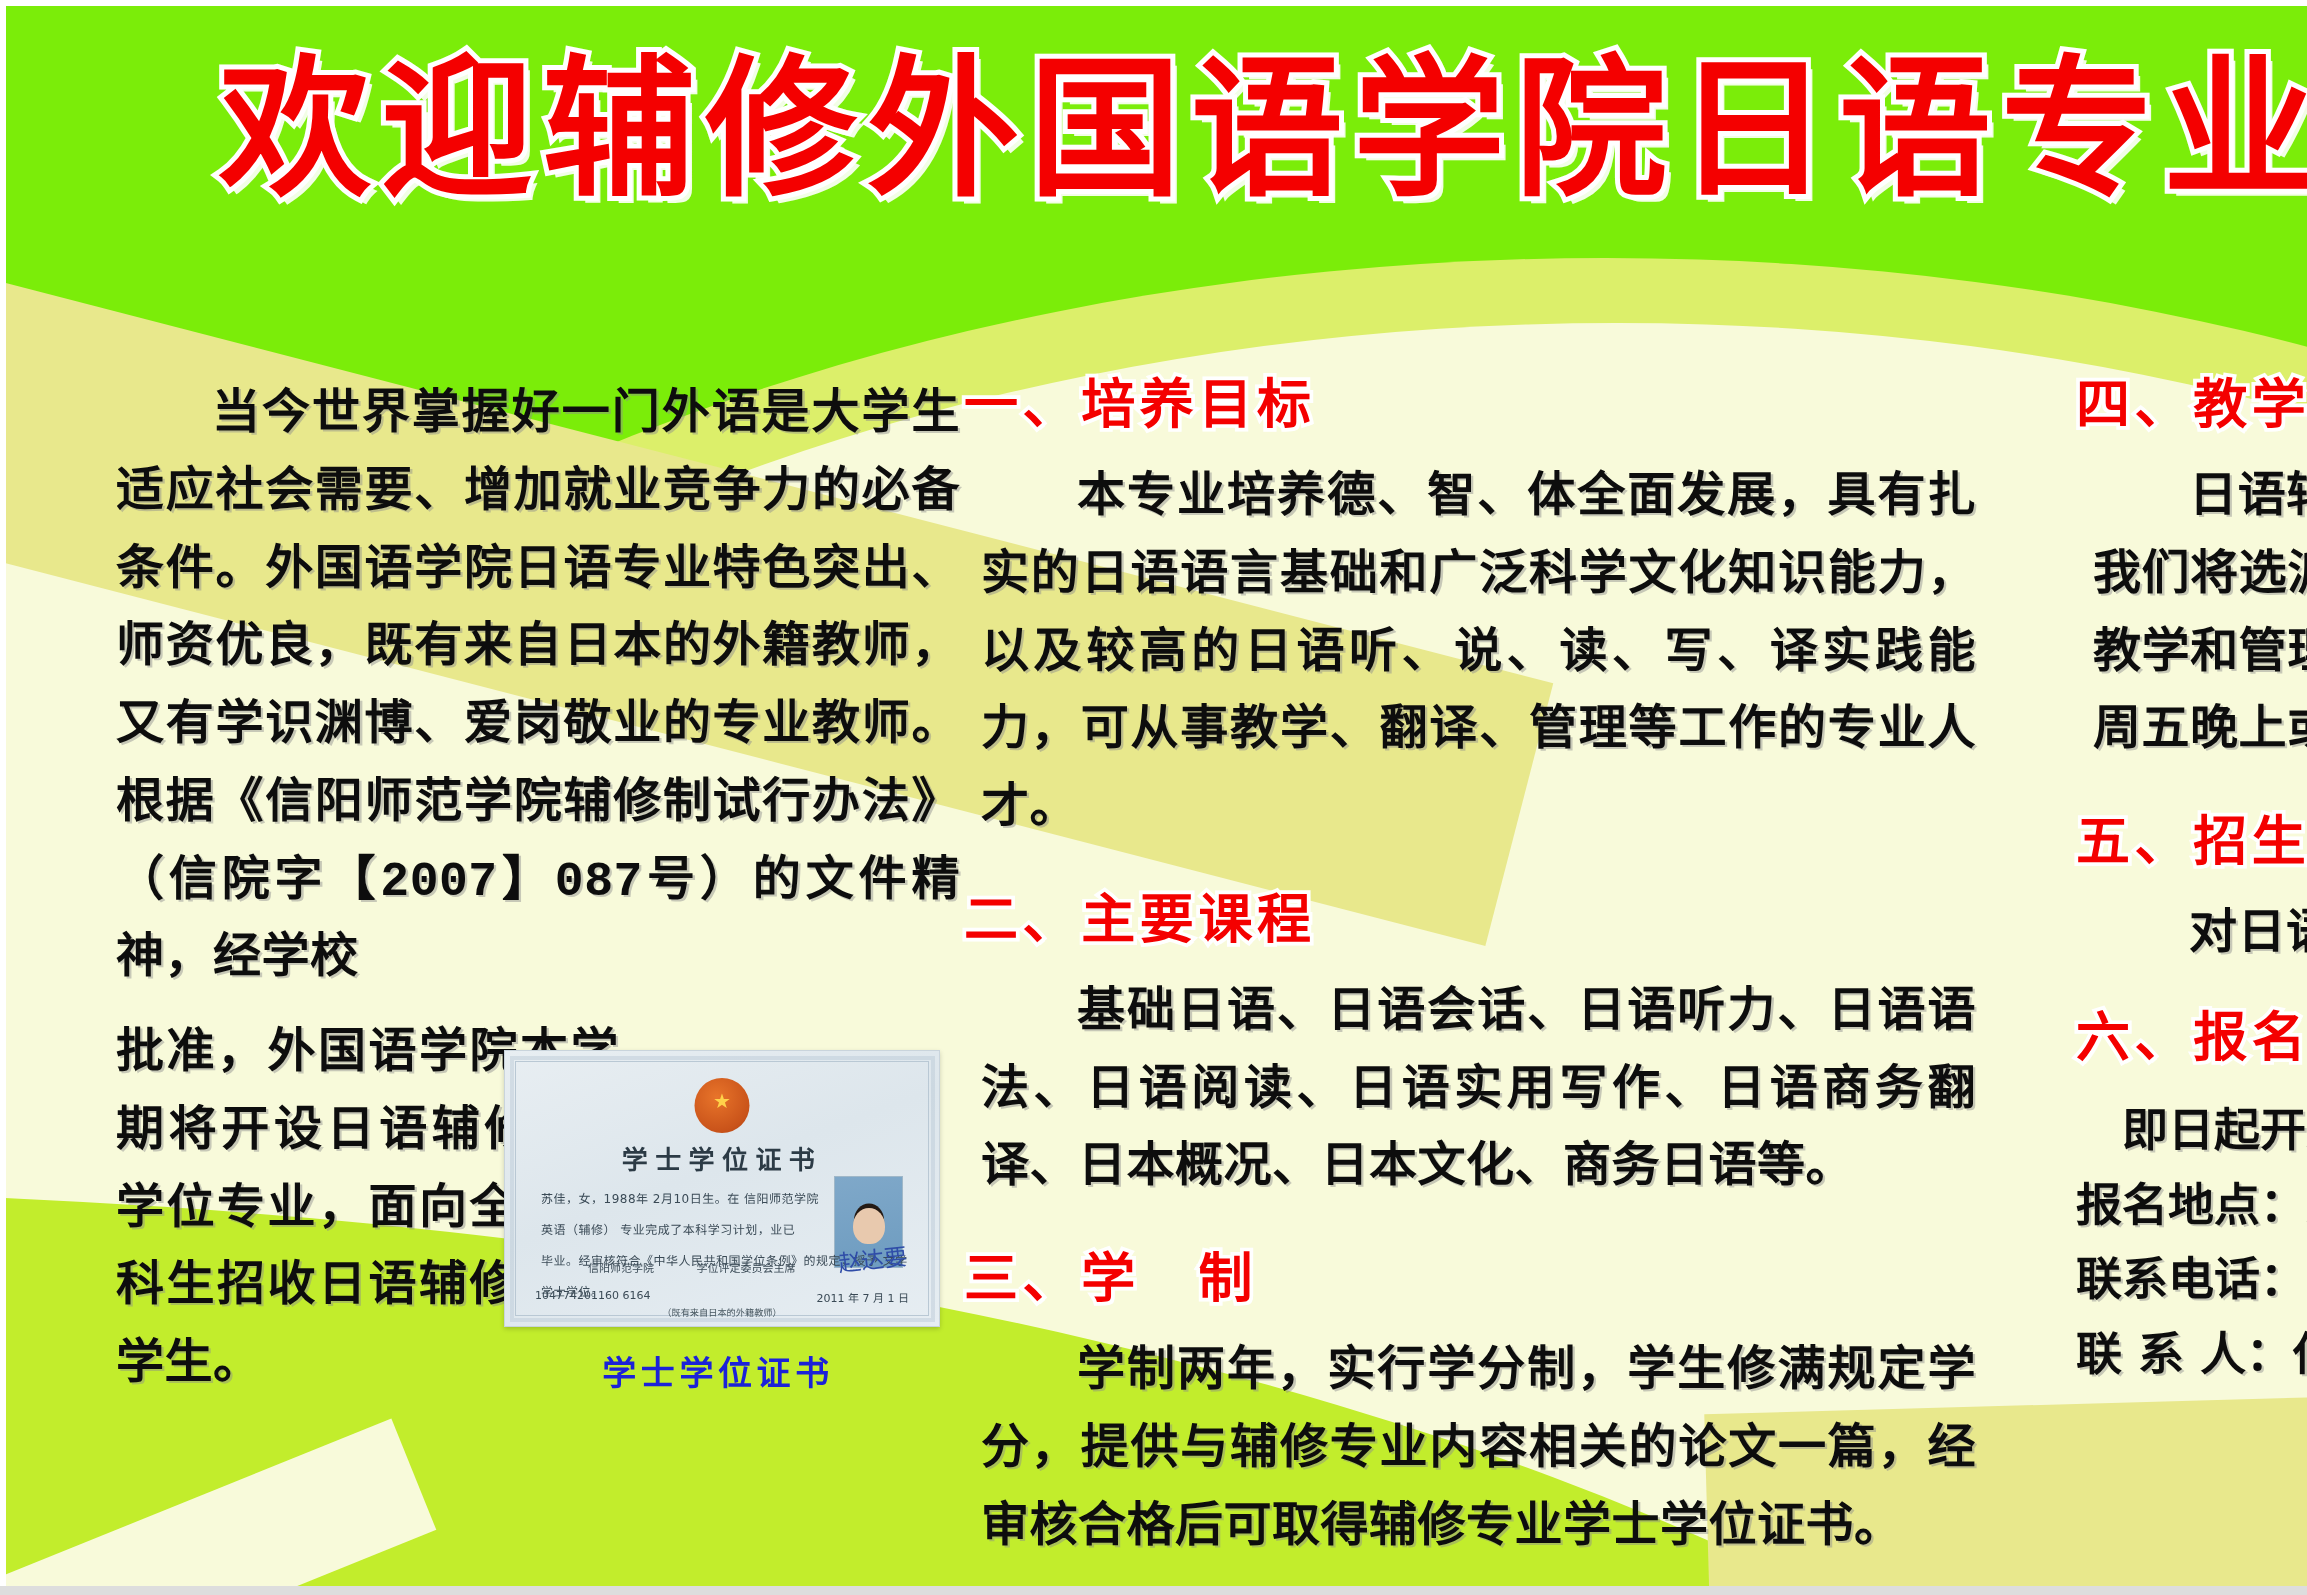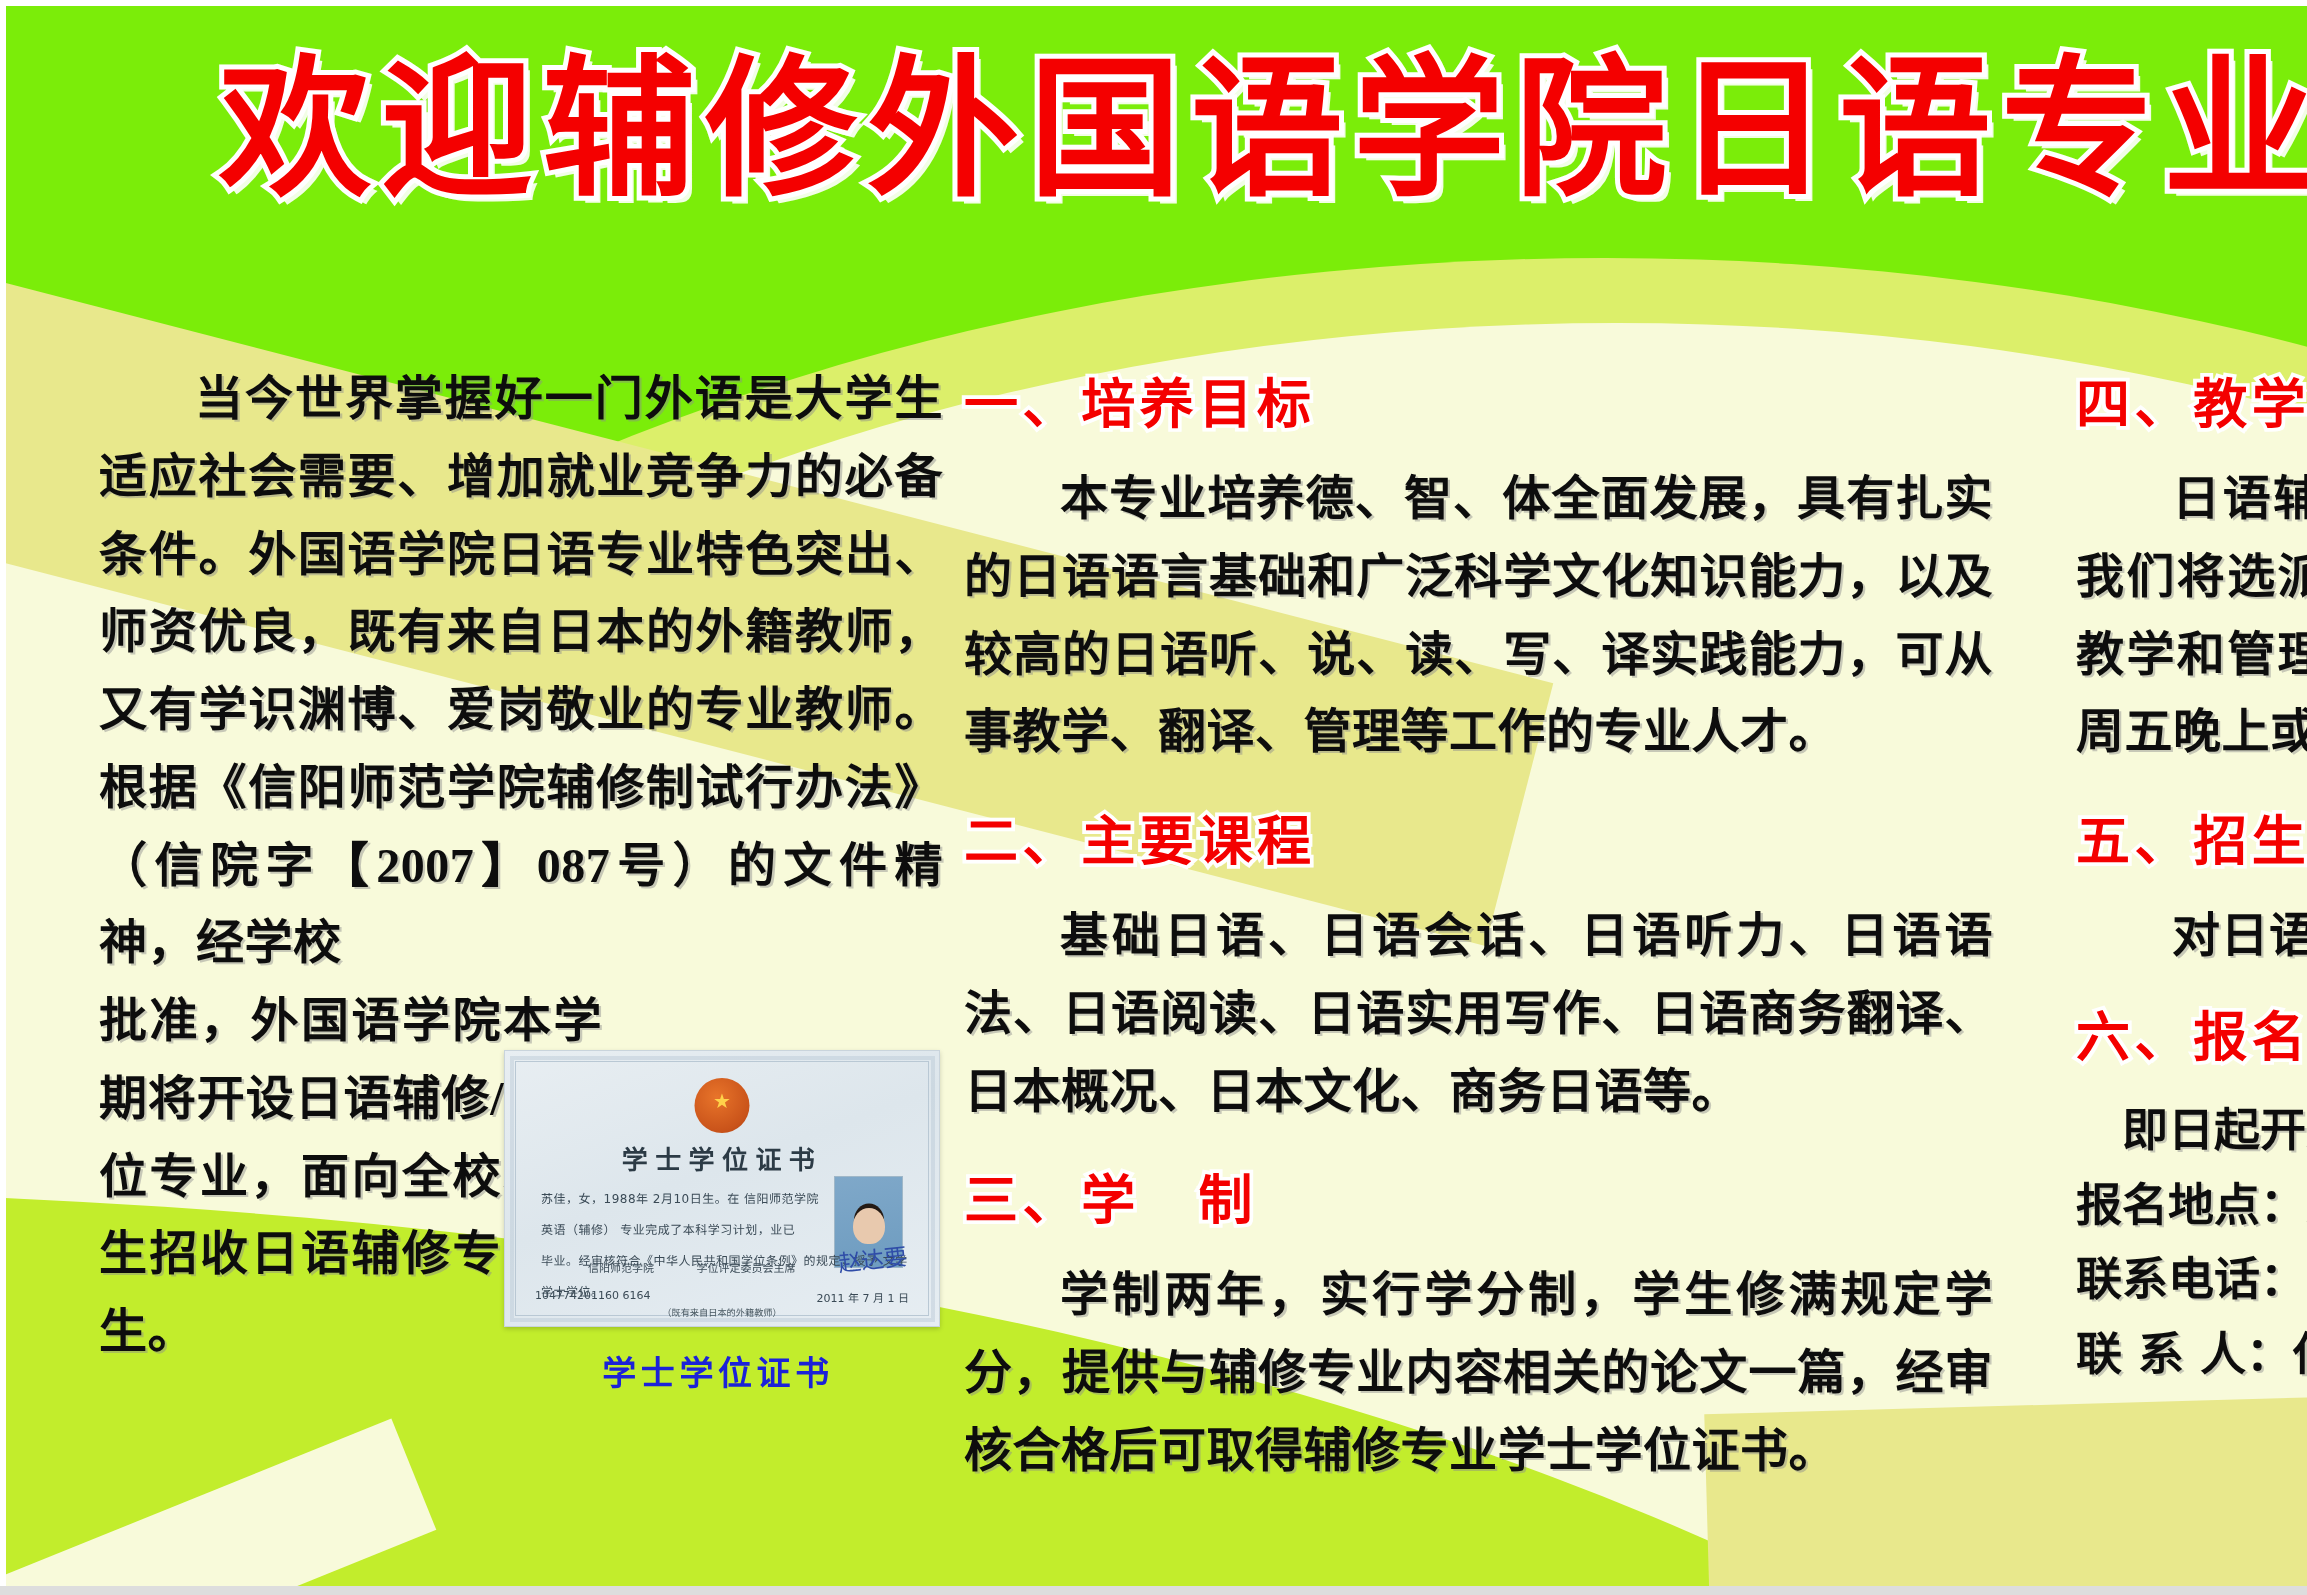--- a/index.html
+++ b/index.html
@@ -120,30 +120,30 @@
     z-index:5;
     display:block;
   }
   .col{position:absolute;top:0;}
   .col-left{left:99px;width:844px;}
   .col-mid{left:964px;width:1029px;}
   .col-right{left:2076px;width:1006px;}
 
   
   .body-text{
-    font-family:Liberation Serif, serif;
+    font-family:Liberation Mono, monospace;
     font-weight:bold;
     font-size:48px;
     line-height:1.62;
     color:#0d0d0d;
     text-align:justify;
     text-justify:inter-character;
     letter-spacing:0.5px;
     text-shadow:2.3px 2.3px 0 rgba(140,140,140,0.45);
-    margin:0;
+    margin:17px;
   }
   .indent{text-indent:2em;}
 
   
   .col-left .lead-a{width:844px;}
   .col-left .lead-b{width:503px;}
 
   
   .sec-head{
     font-family:"DejaVu Sans","Liberation Sans",sans-serif;

